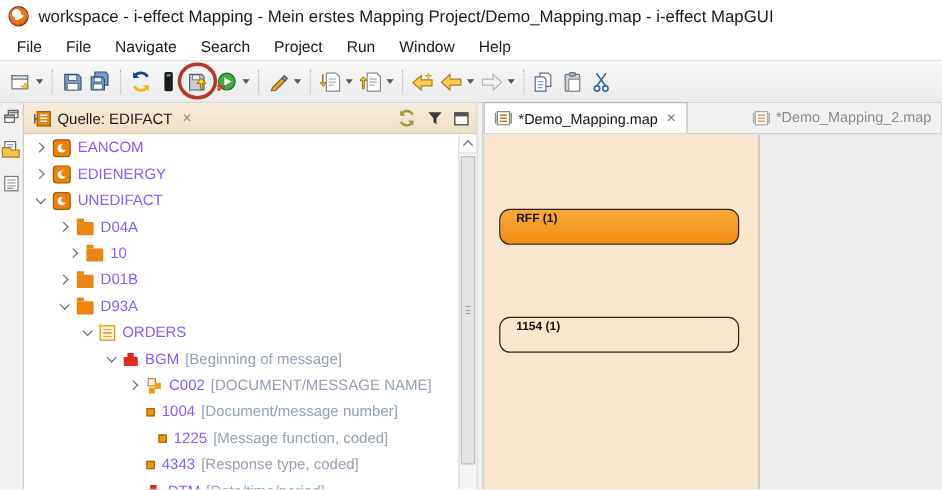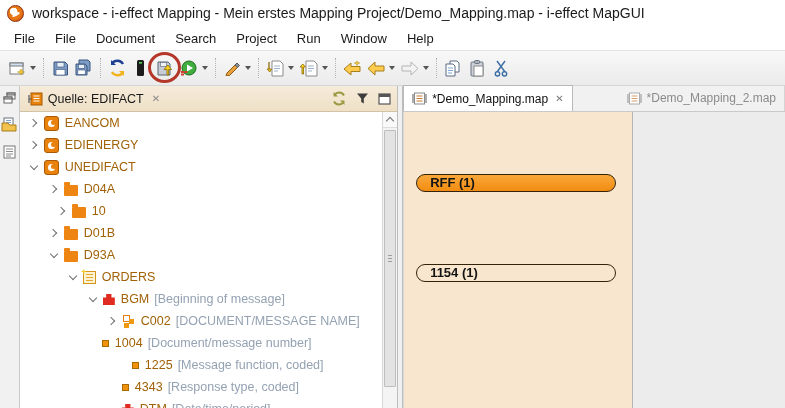--- a/index.html
+++ b/index.html
@@ -33,21 +33,21 @@
   .view-close { color:#8a8a8a; font-size:10px; margin-left:3px; }
   .view-tools { margin-left:auto; display:flex; align-items:center; gap:9px; }
 
   .tree { position:relative; flex:1; background:#fff; overflow:hidden; font-size:12.5px; }
   .trow { height:22px; display:flex; align-items:center; white-space:nowrap; padding-right:18px; }
   .chev-box { width:13px; display:flex; justify-content:center; flex:0 0 auto; }
   .chev { width:6px; height:6px; border-right:1.6px solid #6f6f6f; border-bottom:1.6px solid #6f6f6f; }
   .c-right { transform:rotate(-45deg); margin-left:-2px; }
   .c-down  { transform:rotate(45deg); margin-top:-3px; }
   .ti { margin:0 6px 0 3px; flex:0 0 auto; }
-  .tlabel { color:#a16207; }
+  .tlabel { color:#8b5cf6; }
   .tdesc { color:#94a2b2; margin-left:5px; }
 
   
   .ic-ieffect { width:15px; height:15px; background:#e8820c; border:1px solid #a85b04; border-radius:3px; position:relative; }
   .ic-ieffect::before { content:""; position:absolute; left:3px; top:3px; width:7px; height:7px; border-radius:50%; background:#fff; }
   .ic-ieffect::after { content:""; position:absolute; left:6px; top:3px; width:5px; height:5px; border-radius:50%; background:#e8820c; }
   .ic-folder { width:14px; height:11px; background:#ee8412; border-radius:1px; position:relative; margin-top:2px; }
   .ic-folder::before { content:""; position:absolute; left:0; top:-3px; width:6px; height:3px; background:#ee8412; border-radius:1px 1px 0 0; }
   .ic-msg { width:13px; height:13px; background:#fdf3d2; border:1px solid #d3951c; position:relative; }
   .ic-msg::before { content:""; position:absolute; left:2px; top:2px; right:2px; height:7px;
@@ -72,22 +72,22 @@
   .editor-panel { flex:1; display:flex; flex-direction:column; border-left:1px solid #bdbdbd; }
   .tab-row { height:26px; background:#f1f1f1; border-bottom:1px solid #c9c9c9; display:flex; align-items:flex-end; font-size:12px;gap:46px; }
   .etab { display:flex; align-items:center; gap:5px; height:26px; padding:0 8px; border-right:1px solid #d4d4d4; }
   .etab.active { background:#ffffff; border:1px solid #b9b9b9; border-bottom:none; color:#111; }
   .etab.inactive { color:#8b8b8b; }
   .etab .close { color:#777; font-size:10px; margin-left:2px; }
 
   .canvas { position:relative; flex:1; background:#ececec; overflow:hidden; border-left:1px solid #d8d8d8; }
   .peach { position:absolute; left:0; top:0; bottom:0; width:229px; background:#f8e7ce; border-right:1px solid #b5b5b5; }
 
-  .pill { position:absolute; left:12px; width:200px; height:18px; border:1.6px solid #34230a; border-radius:9px;
-      font-size:13px; font-weight:bold; color:#141414; line-height:15px; padding-left:13px; }
+  .pill { position:absolute; left:12px; width:200px; height:30px; border:1.6px solid #34230a; border-radius:9px;
+      font-size:10px; font-weight:bold; color:#141414; line-height:15px; padding-left:13px; }
   .pill-dark { background:linear-gradient(#f9a83a,#f28c11); }
   .pill-light { background:linear-gradient(#fcc express;}
   .pill-light { background:linear-gradient(#fcbd60,#f9a930); }
   .nsub { position:absolute; left:12px; font-size:11px; color:#1c1c1c; white-space:nowrap; }
 
   .hline { position:absolute; border-top:1.4px solid #1a1a1a; }
   .hdash { position:absolute; border-top:1.2px dashed #1a1a1a; }
   .hdots { position:absolute; border-top:1.6px dotted #2a2a2a; }
   .vline { position:absolute; border-left:1.3px solid #2a2a2a; }
 
@@ -102,21 +102,21 @@
 <div class="window">
 
   <div class="titlebar">
     <span class="applogo"></span>
     <span>workspace - i-effect Mapping - Mein erstes Mapping Project/Demo_Mapping.map - i-effect MapGUI</span>
   </div>
 
   <div class="menubar">
     <span class="menu-item">File</span>
     <span class="menu-item">File</span>
-    <span class="menu-item">Document</span>
+    <span class="menu-item">Navigate</span>
     <span class="menu-item">Search</span>
     <span class="menu-item">Project</span>
     <span class="menu-item">Run</span>
     <span class="menu-item">Window</span>
     <span class="menu-item">Help</span>
   </div>
 
   <div class="toolbar">
     <span class="tb-btn">
       <svg width="17" height="16">
@@ -363,21 +363,21 @@
           <span class="tdesc">[Beginning of message]</span>
         </div>
         <div class="trow" style="padding-left:86px">
           <span class="chev-box">
               <span class="chev c-right"></span>
             </span>
           <span class="ti ic-comp"></span>
           <span class="tlabel">C002</span>
           <span class="tdesc">[DOCUMENT/MESSAGE NAME]</span>
         </div>
-        <div class="trow" style="padding-left:66px">
+        <div class="trow" style="padding-left:86px">
           <span class="chev-box"></span>
           <span class="ti ic-elem"></span>
           <span class="tlabel">1004</span>
           <span class="tdesc">[Document/message number]</span>
         </div>
         <div class="trow" style="padding-left:96px">
           <span class="chev-box"></span>
           <span class="ti ic-elem"></span>
           <span class="tlabel">1225</span>
           <span class="tdesc">[Message function, coded]</span>

